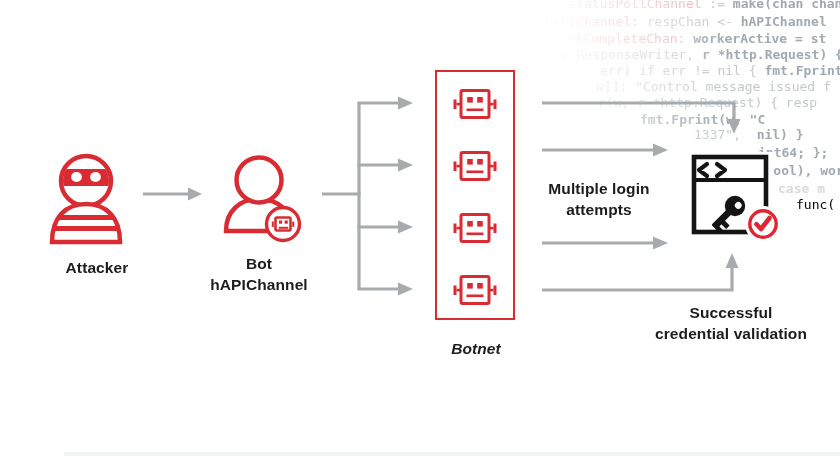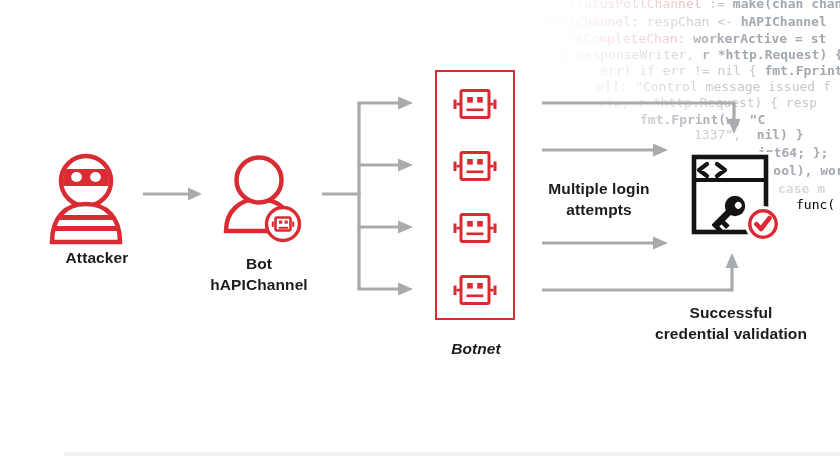--- a/index.html
+++ b/index.html
@@ -179,21 +179,21 @@
       <rect x="2.5" y="25.5" width="6.5" height="4.6"></rect>
       <circle cx="1.8" cy="-2.8" r="3.4" fill="#fff"></circle>
     </g>
     <g>
       <circle cx="77" cy="73" r="18" fill="#fff"></circle>
       <circle cx="77" cy="73" r="13.2" class="f-white s-check" stroke-width="3.4"></circle>
       <path d="M70.5,73.2 L75,78 L83.5,67" class="no-f s-check" stroke-width="4.6" stroke-linecap="round" stroke-linejoin="round"></path>
     </g>
   </svg>
 
-  <div class="label" style="left:97px;top:248px;text-align:right;">
+  <div class="label" style="left:97px;top:258px;text-align:right;">
     <span>Attacker</span>
   </div>
   <div class="label" style="left:259px;top:254px;">
     <span>Bot</span><br>
     <span>hAPIChannel</span>
   </div>
   <div class="label" style="left:476px;top:339px;font-style:italic;">
     <span>Botnet</span>
   </div>
   <div class="label" style="left:731px;top:303px;">

